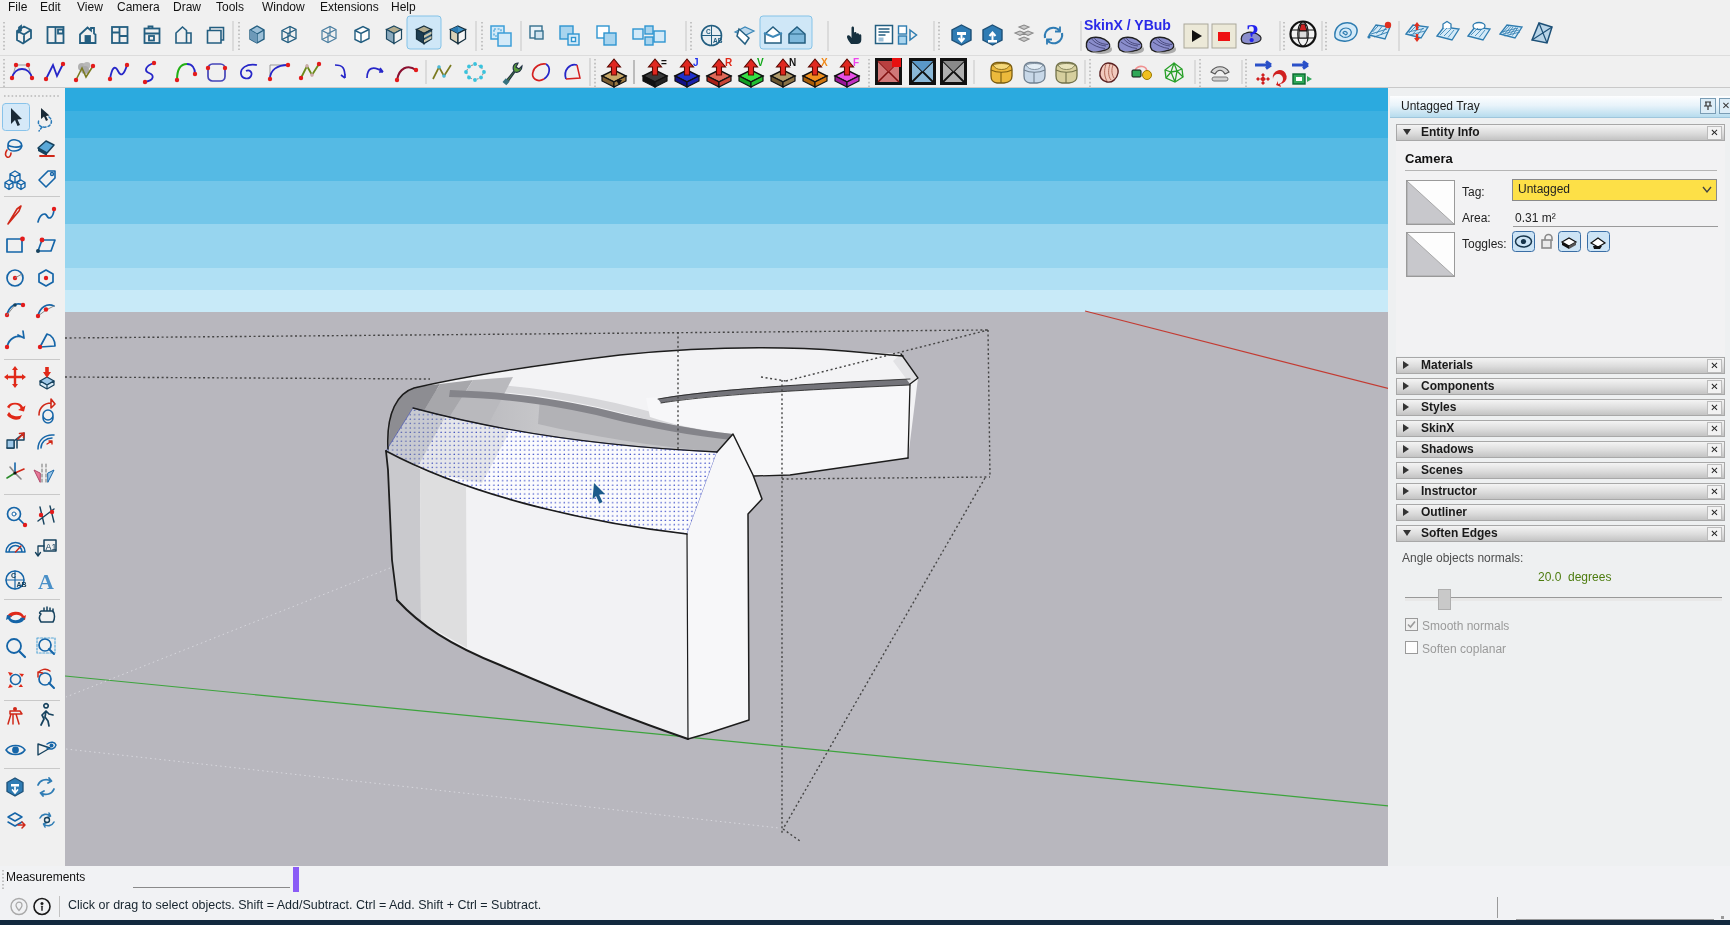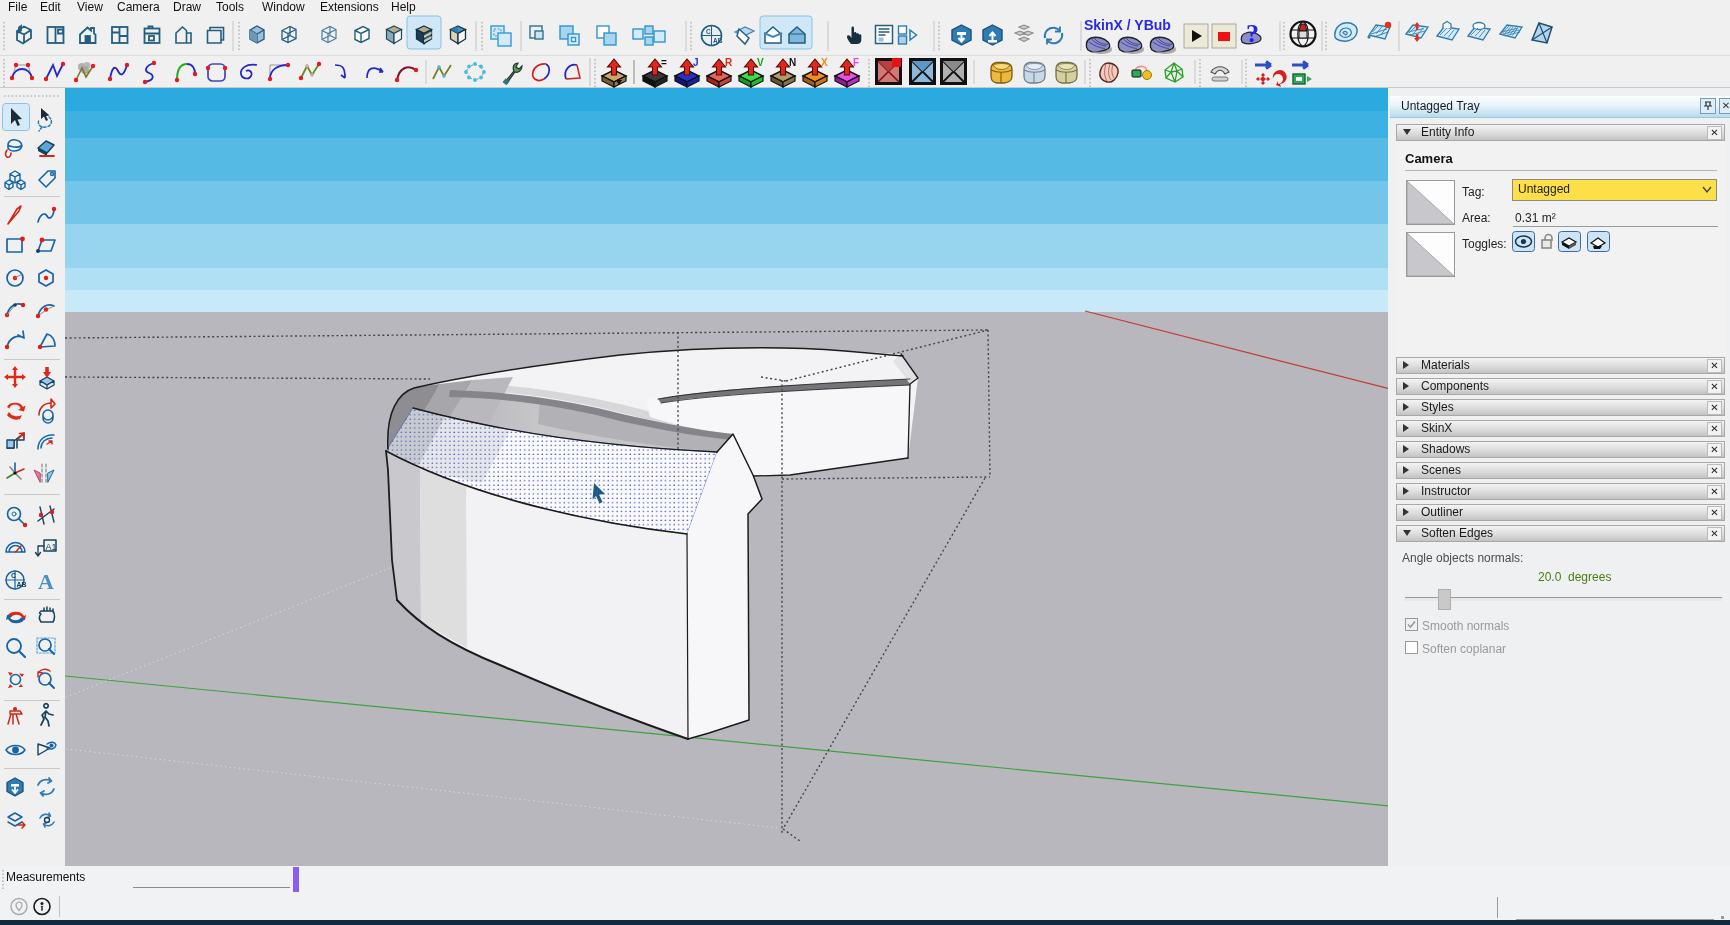--- a/index.html
+++ b/index.html
@@ -11,21 +11,21 @@
   #rpanel{left:1389px;top:88px;width:341px;height:832px;background:#eef0f1;font-size:12px;color:#222;}
   #measbar{left:0;top:866px;width:1730px;height:26px;background:#f1f2f4;}
   #measbox{left:0;top:867px;width:293px;height:25px;background:#f1f2f4;border-right:6px solid #8b5cf6;}
   #statusbar{left:0;top:892px;width:1730px;height:28px;background:#f1f2f4;}
   #bottomstrip{left:0;top:920px;width:1730px;height:5px;background:#12293e;}
   .hdr{position:absolute;left:7px;width:327px;height:15px;
      background:linear-gradient(#f4f4f4,#dcdcdc 55%,#c3c3c3);
      border:1px solid #a8a8a8;font-size:12px;color:#1a1a1a;}
   .hdr .tri{position:absolute;left:6px;top:4px;width:0;height:0;border-left:4px solid transparent;border-right:4px solid transparent;border-top:6px solid #333;}
   .hdr .tri2{position:absolute;left:6px;top:3px;width:0;height:0;border-top:4px solid transparent;border-bottom:4px solid transparent;border-left:6px solid #333;}
-  .hdr .lbl{position:absolute;left:24px;top:0px;line-height:15px;}
+  .hdr .lbl{position:absolute;left:24px;top:0px;line-height:15px;font-weight:bold;}
   .hdr .x{position:absolute;right:2px;top:1px;width:13px;height:12px;background:#f2f2f2;border:1px solid #bbb;
      font-size:10px;line-height:11px;text-align:center;color:#222;}
 </style>
 </head>
 <body>
 <div id="menubar" class="abs">
   <span style="left:8px">File</span>
     <span style="left:40px">Edit</span>
   <span style="left:77px">View</span>
     <span style="left:117px">Camera</span>
@@ -854,17 +854,18 @@
 </div>
 <div id="statusbar" class="abs">
   <svg class="abs" style="left:10px;top:5px" width="50" height="19" viewBox="0 0 50 19">
     <circle cx="9" cy="9.5" r="8" fill="none" stroke="#a9a9a9" stroke-width="1.4"></circle>
     <path d="M9 5.2 a3 3 0 0 1 3 3 c0 2-3 5.3-3 5.3 s-3-3.3-3-5.3 a3 3 0 0 1 3-3 z" fill="none" stroke="#a9a9a9" stroke-width="1.2"></path>
     <circle cx="32" cy="9.5" r="8" fill="none" stroke="#1a1a1a" stroke-width="1.6"></circle>
     <circle cx="32" cy="6.5" r="1.5" fill="#1a1a1a"></circle>
     <path d="M32 8.5 l-1.4 1.2 h0.7 v4 h1.4 v-4 h0.7 z" fill="#1a1a1a"></path>
   </svg>
   <div class="abs" style="left:59px;top:4px;width:1px;height:21px;background:#c2c2c2"></div>
+  <div class="abs" style="left:68px;top:6px;font-size:12.5px;color:#16242e">Click or drag to select objects. Shift = Add/Subtract. Ctrl = Add. Shift + Ctrl = Subtract.</div>
 </div>
 <div class="abs" style="left:1497px;top:897px;width:1px;height:21px;background:#9a9a9a"></div>
 <div class="abs" style="left:1516px;top:919px;width:198px;height:1px;background:#9a9a9a"></div>
 <div class="abs" style="left:1721px;top:916px;width:3px;height:3px;background:#9a9a9a"></div>
 <div id="bottomstrip" class="abs"></div>
 
 </body></html>

